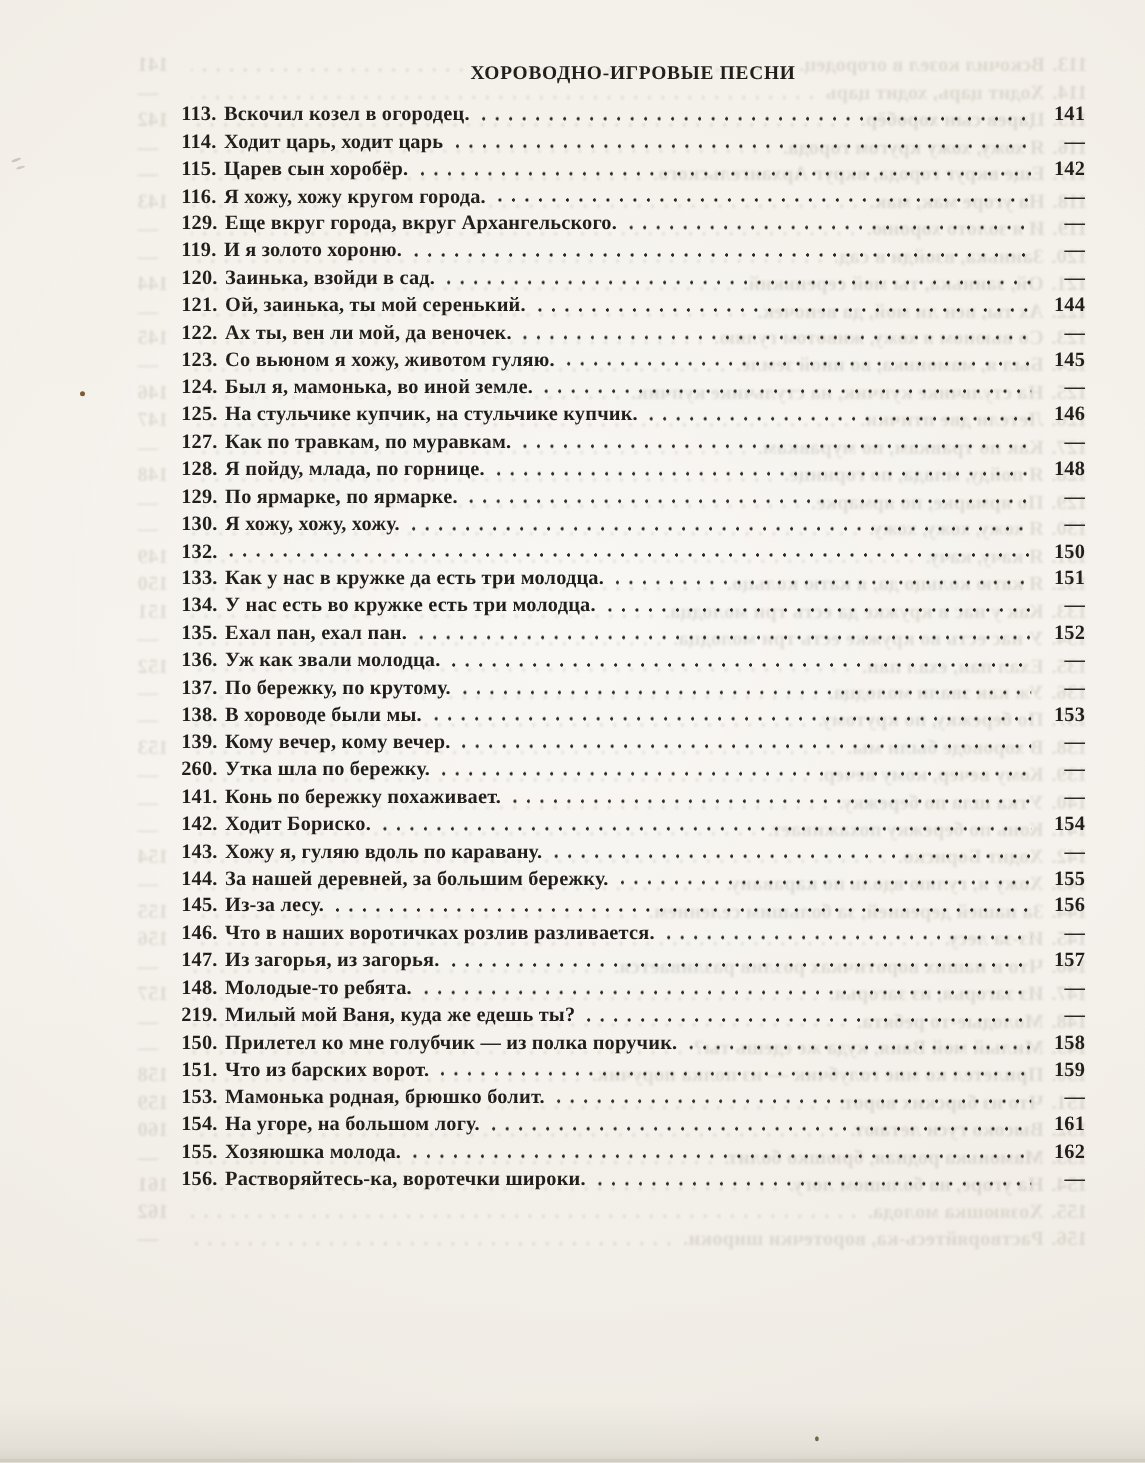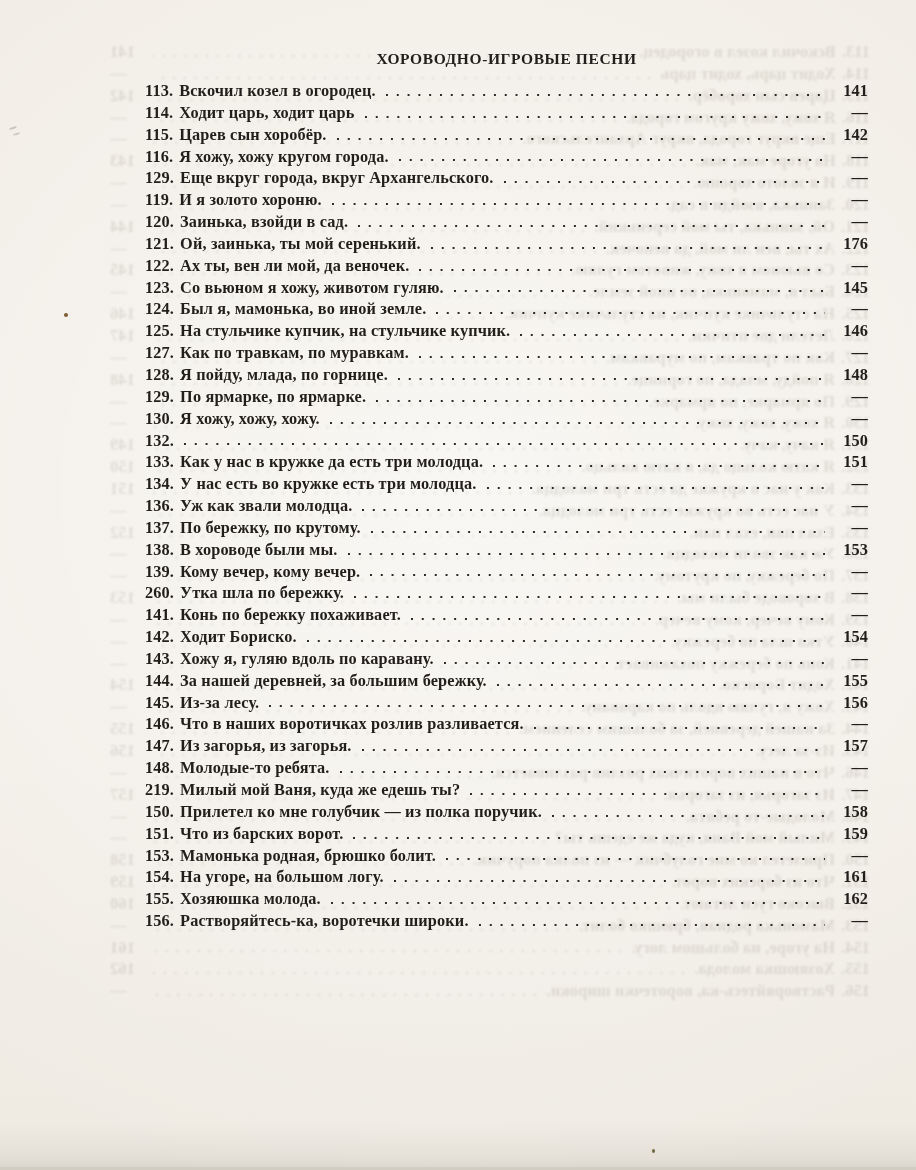--- a/index.html
+++ b/index.html
@@ -417,21 +417,21 @@
     <span class="num">120.</span>
         <span class="ttl">Заинька, взойди в сад.</span>
         <span class="leader"></span>
         <span class="pg">—</span>
   </div>
 
   <div class="row">
     <span class="num">121.</span>
         <span class="ttl">Ой, заинька, ты мой серенький.</span>
         <span class="leader"></span>
-        <span class="pg">176</span>
+        <span class="pg">144</span>
   </div>
 
   <div class="row">
     <span class="num">122.</span>
         <span class="ttl">Ах ты, вен ли мой, да веночек.</span>
         <span class="leader"></span>
         <span class="pg">—</span>
   </div>
 
   <div class="row">
@@ -498,20 +498,26 @@
         <span class="pg">151</span>
   </div>
 
   <div class="row">
     <span class="num">134.</span>
         <span class="ttl">У нас есть во кружке есть три молодца.</span>
         <span class="leader"></span>
         <span class="pg">—</span>
   </div>
 
+  <div class="row">
+    <span class="num">135.</span>
+        <span class="ttl">Ехал пан, ехал пан.</span>
+        <span class="leader"></span>
+        <span class="pg">152</span>
+  </div>
 
   <div class="row">
     <span class="num">136.</span>
         <span class="ttl">Уж как звали молодца.</span>
         <span class="leader"></span>
         <span class="pg">—</span>
   </div>
 
   <div class="row">
     <span class="num">137.</span>

